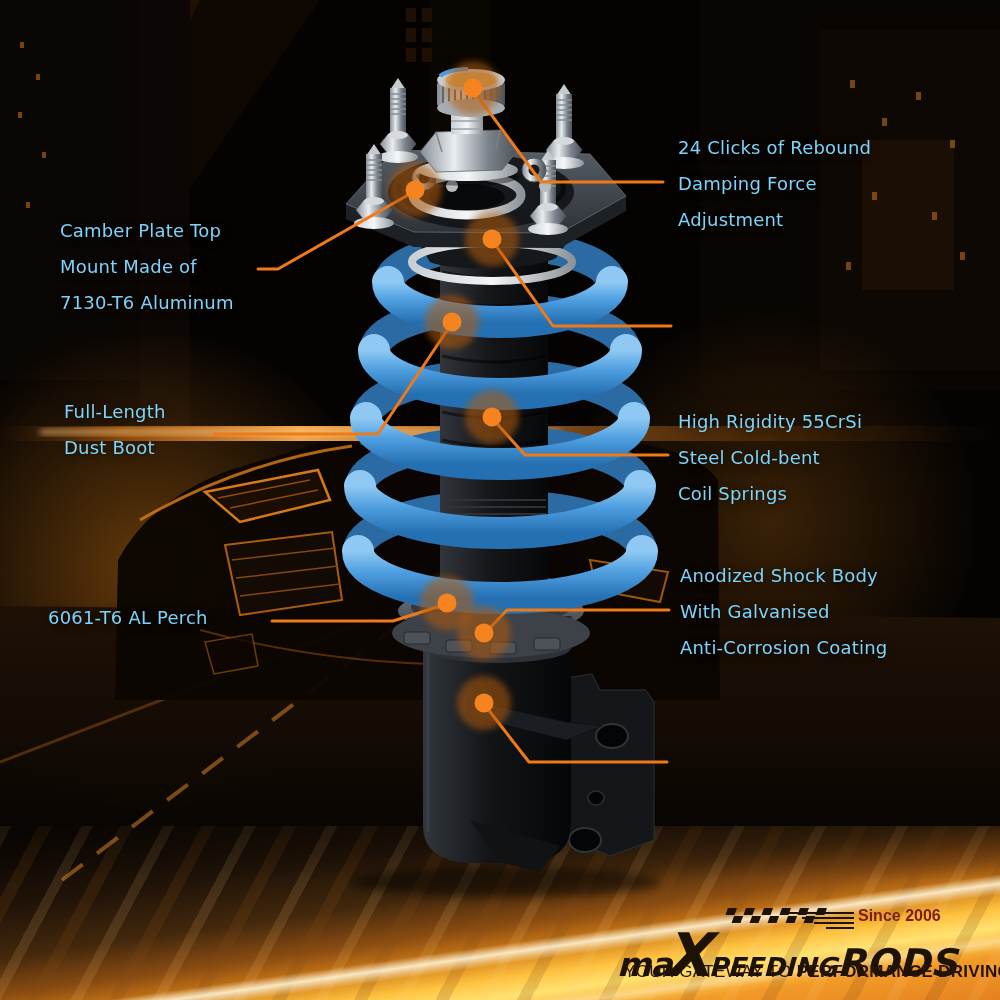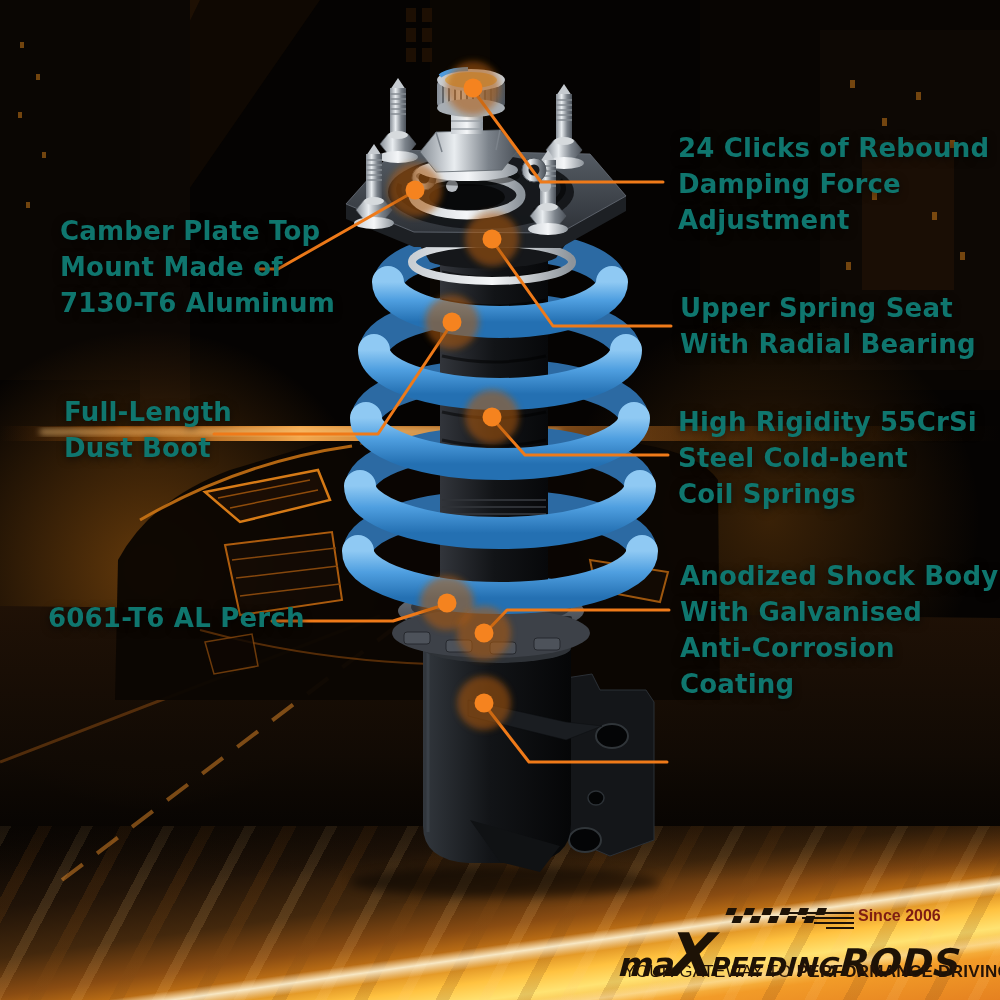--- a/index.html
+++ b/index.html
@@ -15,22 +15,22 @@
     background:repeating-linear-gradient(118deg,
       rgba(255,200,120,.13) 0 10px, rgba(0,0,0,0) 10px 34px,
       rgba(130,75,20,.20) 34px 46px, rgba(0,0,0,0) 46px 72px);}
   .swoosh::after{content:'';position:absolute;inset:0;
     background:linear-gradient(172deg,
       rgba(0,0,0,0) 60%, rgba(255,250,225,.85) 63%, rgba(255,250,225,0) 66.5%,
       rgba(0,0,0,0) 79%, rgba(255,240,200,.45) 81.5%, rgba(255,240,200,0) 84%);}
   
   .scene{position:absolute;inset:0;z-index:2;}
   
-  .callout{position:absolute;z-index:3;color:#0f766e;white-space:pre-line;
-    font-weight:700;font-size:26px;line-height:36px;letter-spacing:.2px;
+  .callout{position:absolute;z-index:3;color:#7dd3fc;white-space:pre-line;
+    font-weight:400;font-size:18px;line-height:36px;letter-spacing:.2px;
     text-shadow:0 2px 8px rgba(0,0,0,.6);}
   #cl-rebound{left:678px;top:130px;}
   #cl-camber {left:60px; top:213px;}
   #cl-upper  {left:680px;top:290px;}
   #cl-boot   {left:64px; top:394px;}
   #cl-springs{left:678px;top:404px;}
   #cl-perch  {left:48px; top:600px;}
   #cl-body   {left:680px;top:558px;}
   #cl-mount  {left:680px;top:726px;}
   
@@ -386,22 +386,20 @@
         </g>
     </g>
   </svg>
 
   <div class="callout" id="cl-rebound">24 Clicks of Rebound
 Damping Force
 Adjustment</div>
   <div class="callout" id="cl-camber">Camber Plate Top
 Mount Made of
 7130-T6 Aluminum</div>
-  <div class="callout" id="cl-upper">Upper Spring Seat
-With Radial Bearing</div>
   <div class="callout" id="cl-boot">Full-Length
 Dust Boot</div>
   <div class="callout" id="cl-springs">High Rigidity 55CrSi
 Steel Cold-bent
 Coil Springs</div>
   <div class="callout" id="cl-perch">6061-T6 AL Perch</div>
   <div class="callout" id="cl-body">Anodized Shock Body
 With Galvanised
 Anti-Corrosion Coating</div>
 

